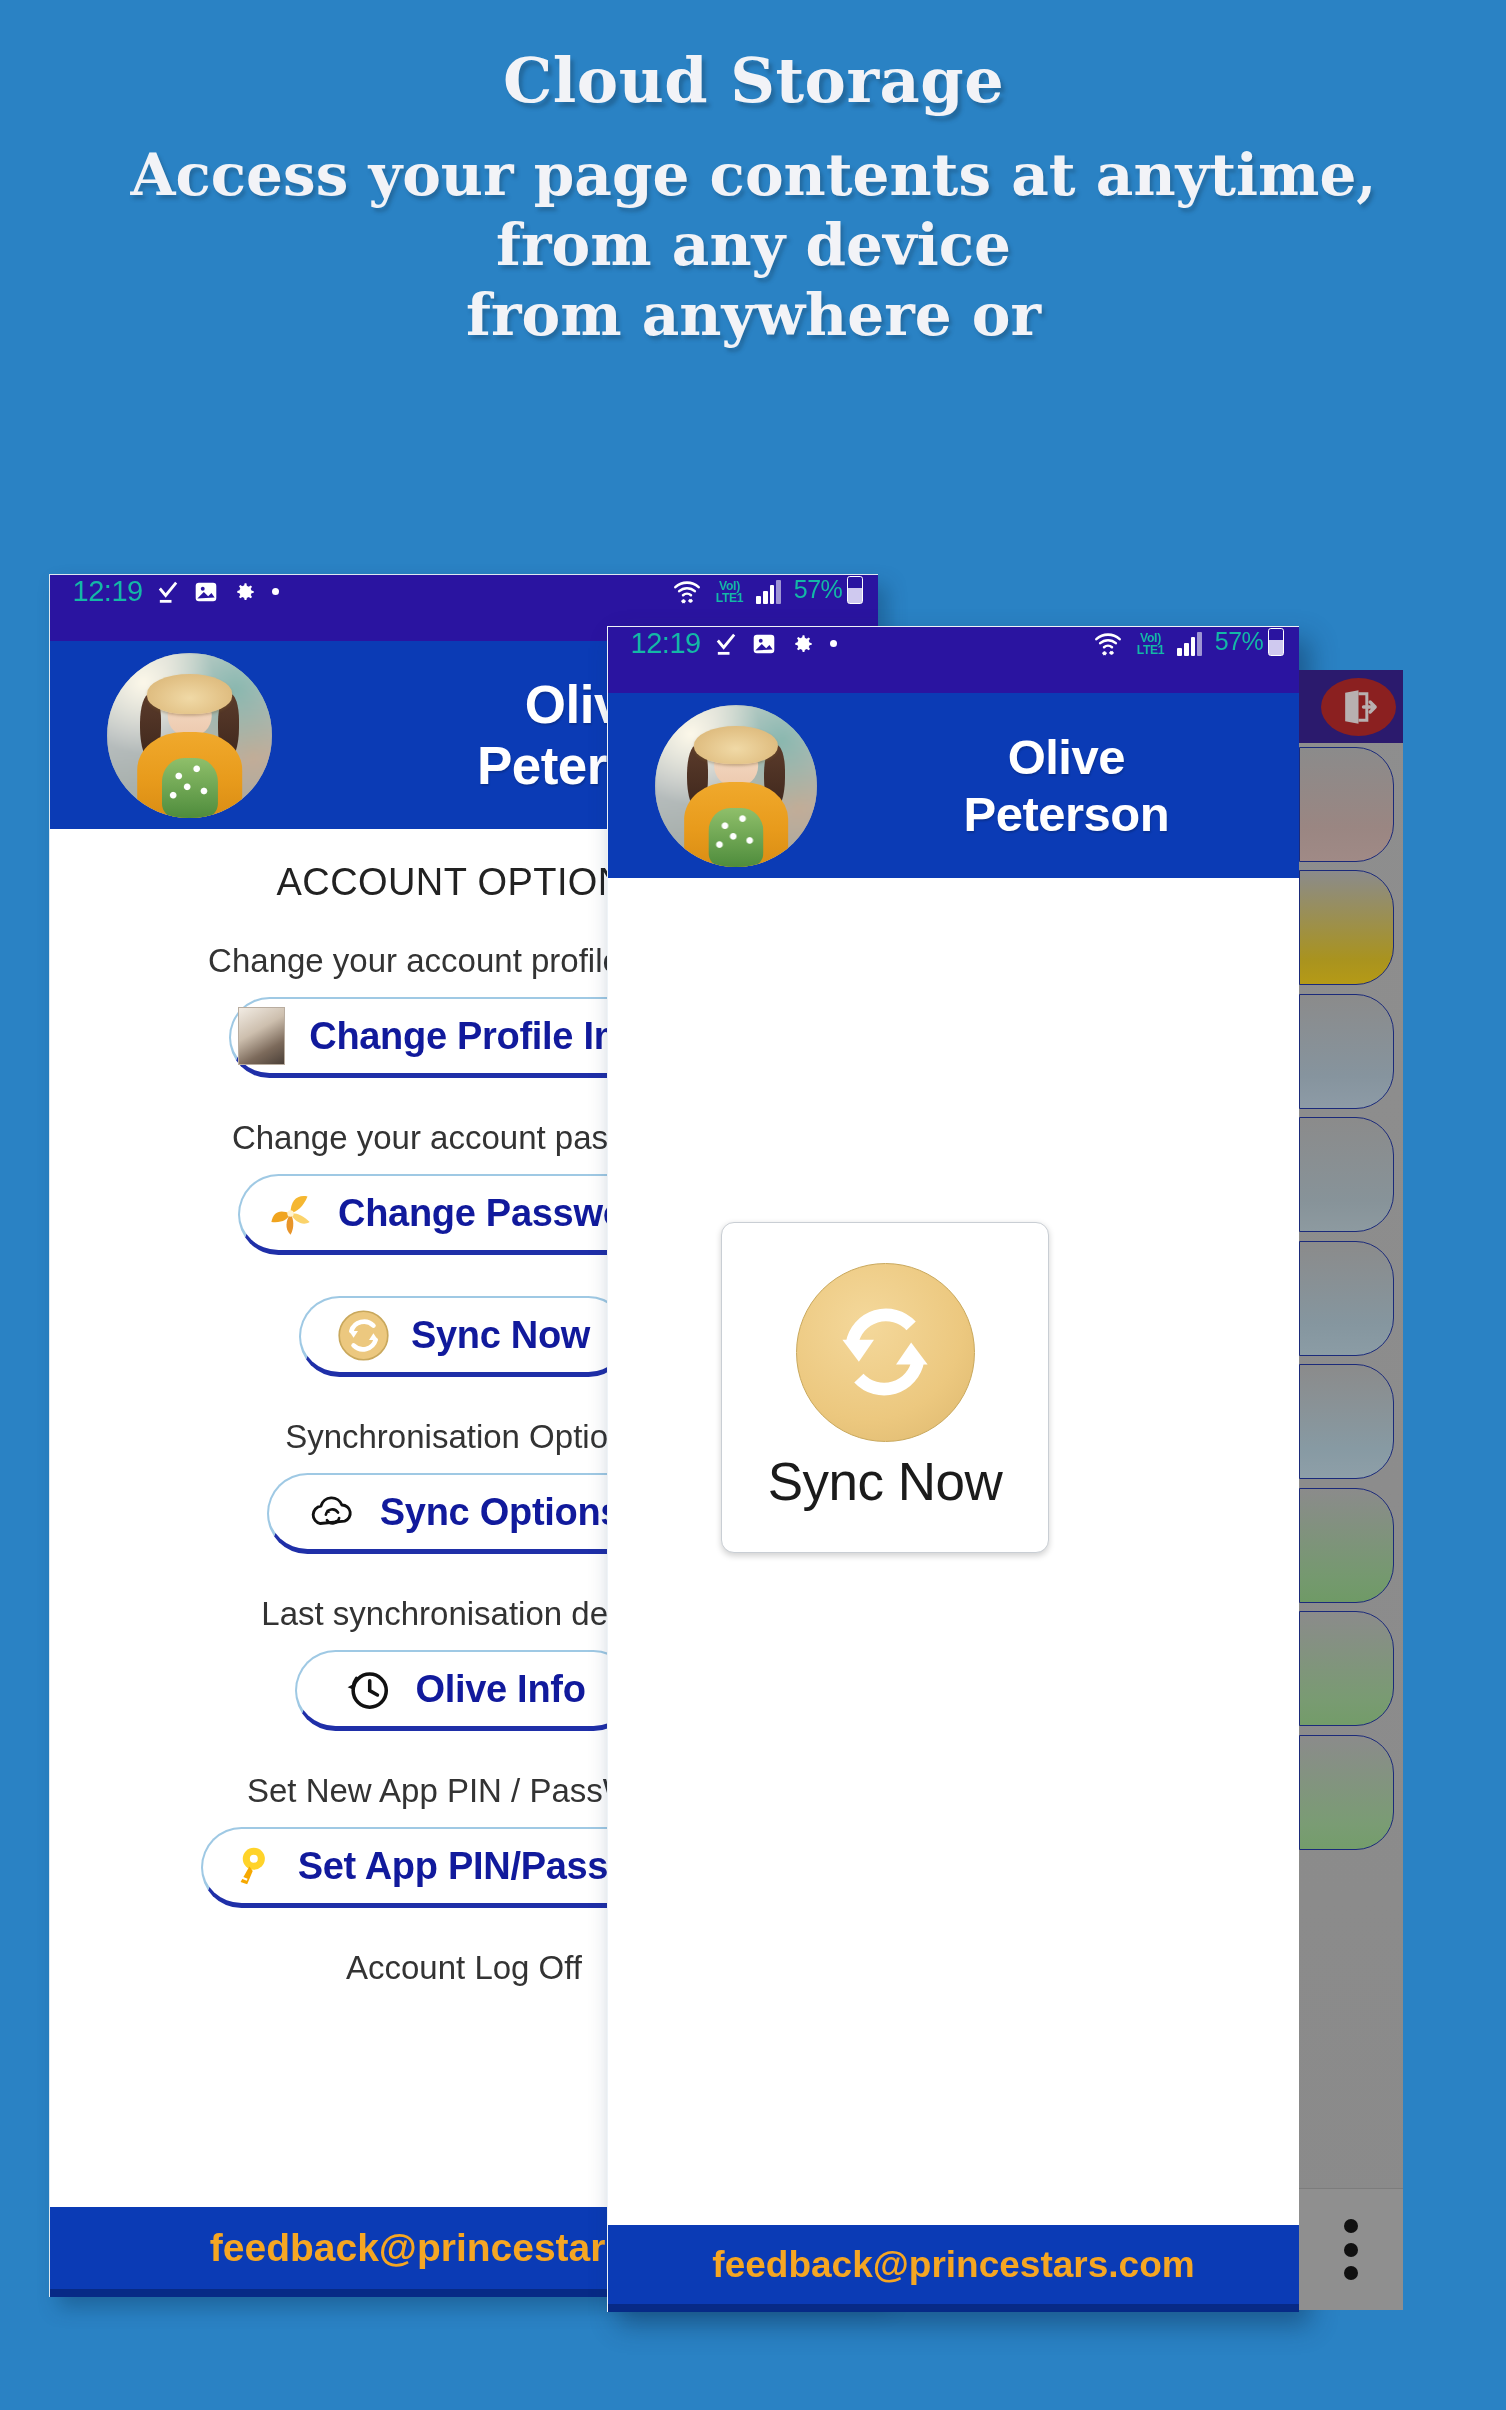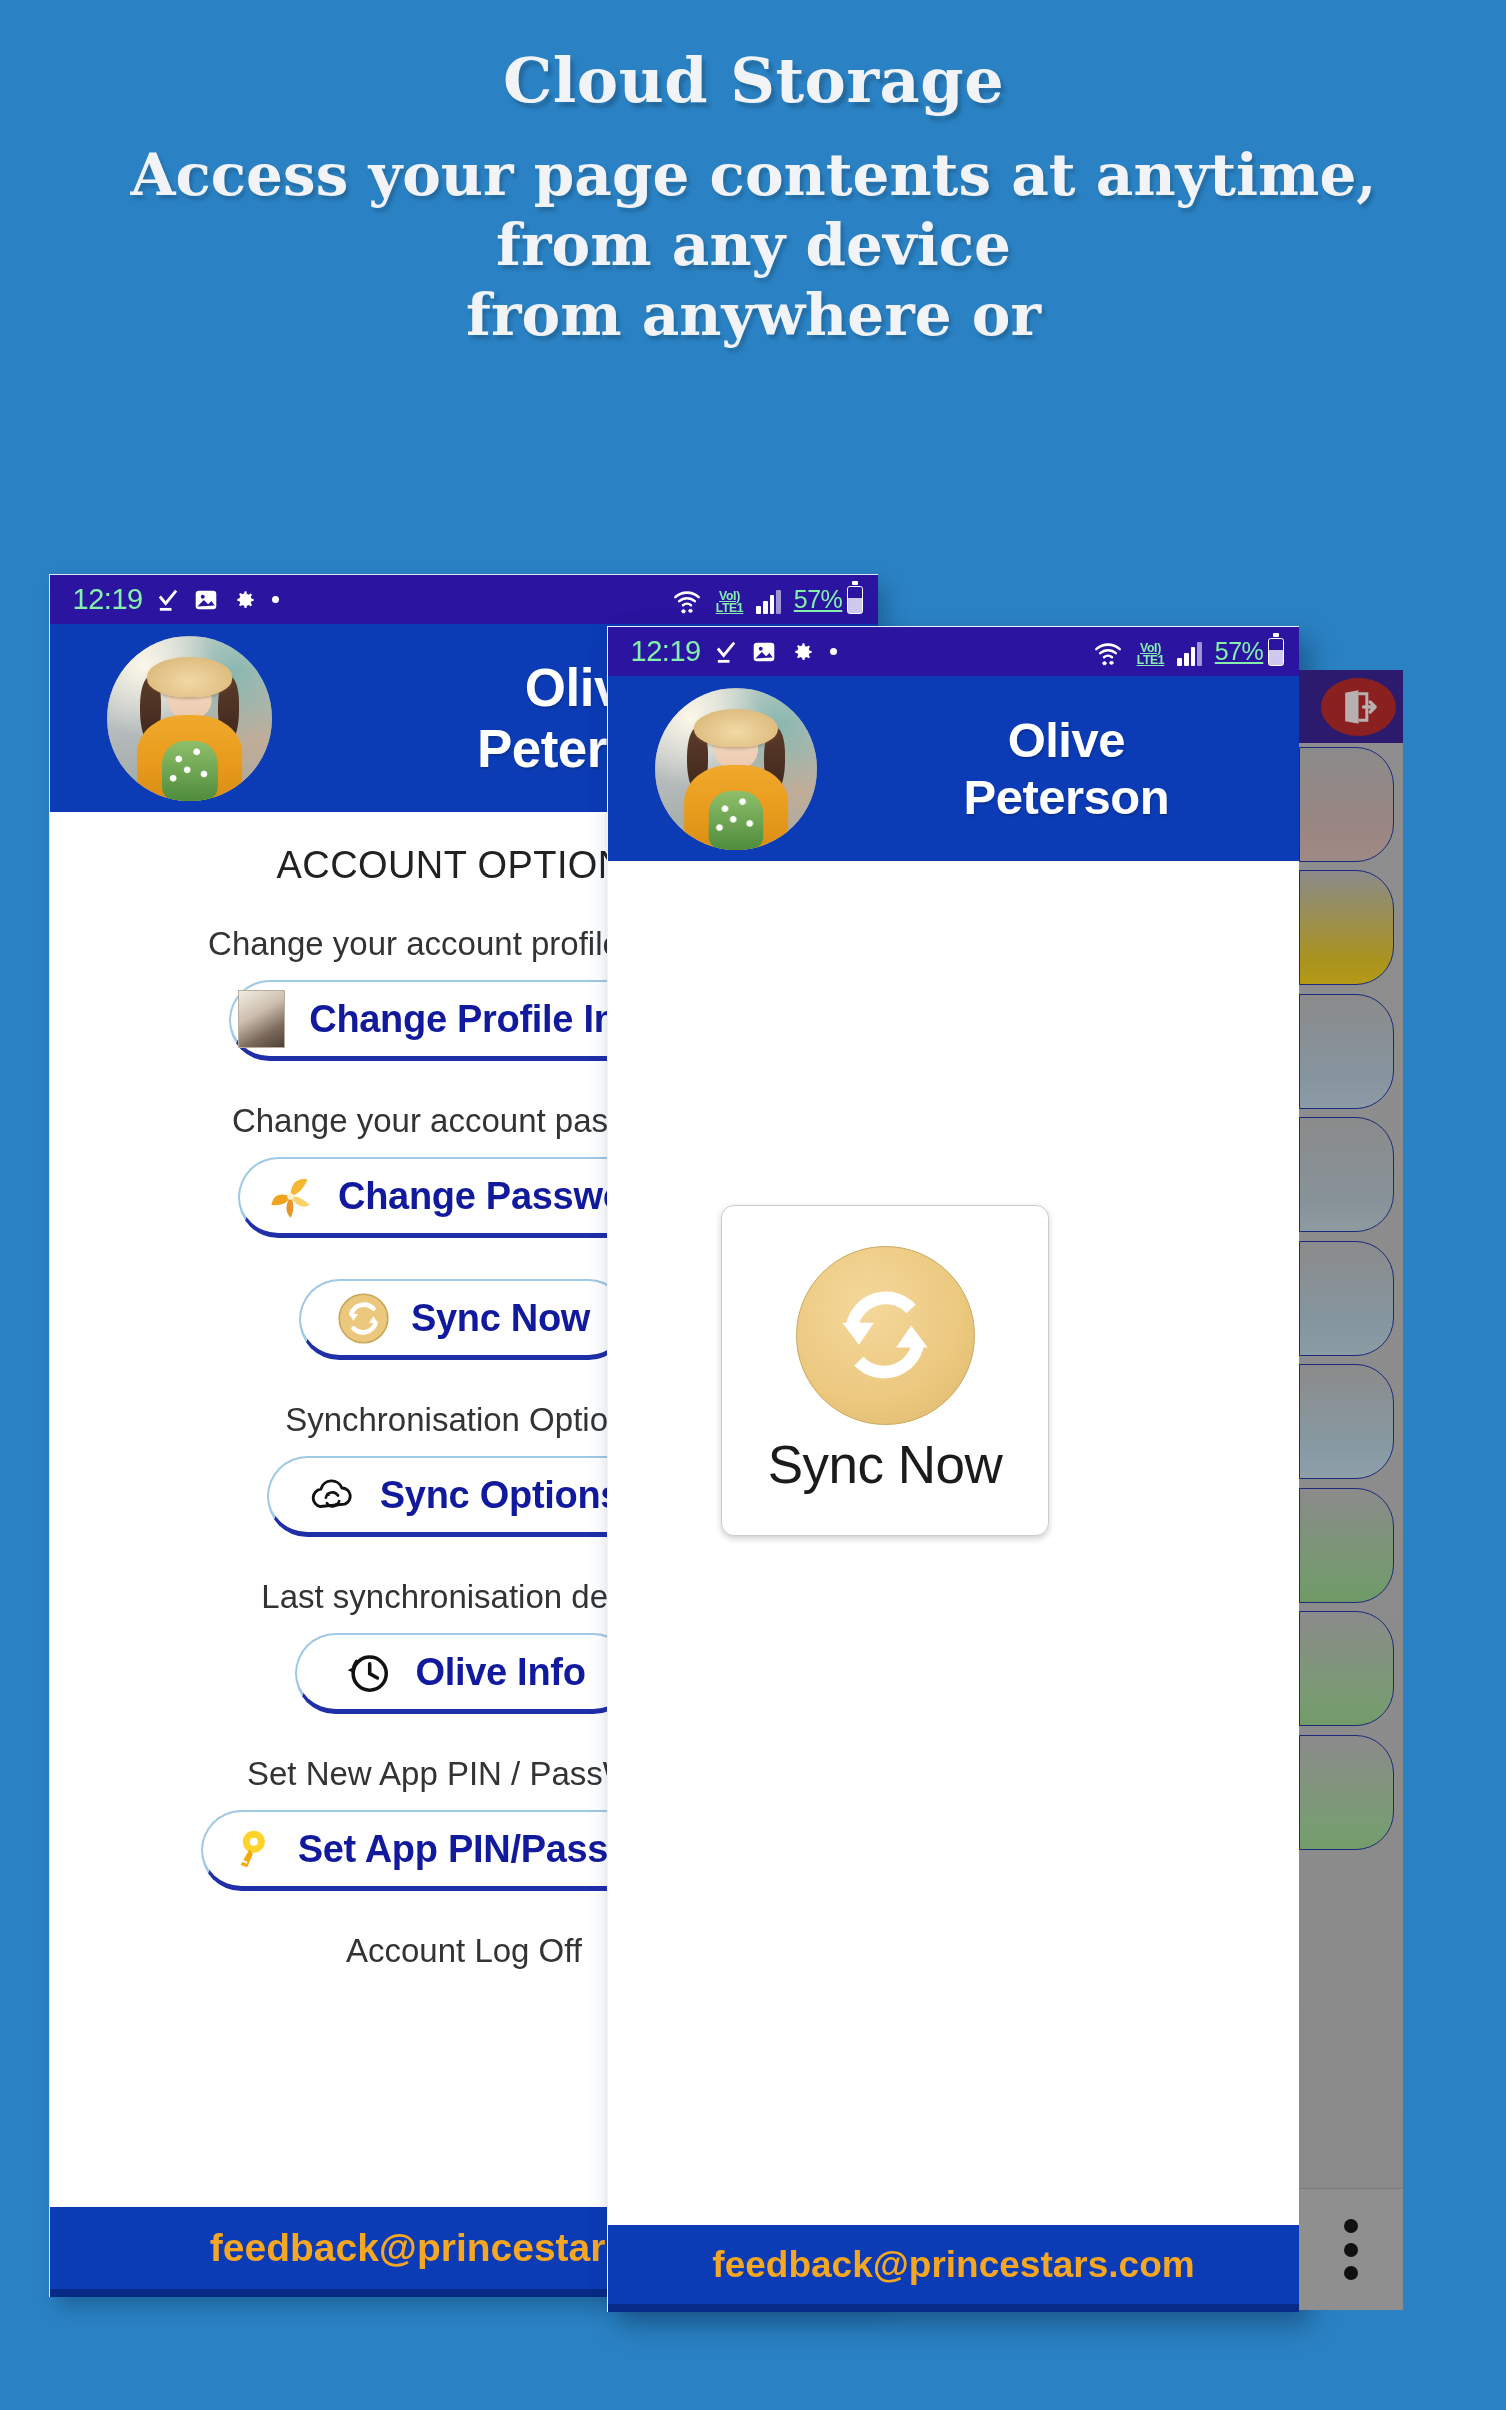--- a/index.html
+++ b/index.html
@@ -53,31 +53,31 @@
     left: 607px; top: 626px; width: 692px; height: 1686px;
     box-shadow: 11.3px 13px 24.5px rgba(10,45,80,0.45);
     border-top: 1.9px solid #eef3f7;
     border-left: 1.9px solid #eef3f7;
     z-index: 5;
   }
 
   
   .statusbar {
     background: #2a14a0;
-    color: #86efac;
-    height: 49px;
-    display: flex; align-items: center;
+    color: #14b8a6;
+    height: 66px;
+    display: flex; align-items: flex-start;
     padding: 0 15px 0 22.6px;
     flex: 0 0 auto;
     font-size: 28px;
     position: relative;
   }
   .sb-left { display: flex; align-items: center; gap: 11.3px; }
   .sb-time { font-size: 29px; letter-spacing: -0.5px; }
-  .sb-right { margin-left: auto; display: flex; align-items: flex-end; gap: 13px; text-decoration: underline; }
+  .sb-right { margin-left: auto; display: flex; align-items: flex-end; gap: 13px; }
   .sb-ico { display: inline-flex; align-items: center; }
   .sb-dot { width: 7.5px; height: 7.5px; border-radius: 50%; background: #fff; display: inline-block; margin-left: 3.8px; }
   .volte { font-size: 12.2px; line-height: 1; text-align: center; font-weight: 700; }
   .volte .v1 { display: block; letter-spacing: -0.3px; }
   .volte .v2 { display: block; letter-spacing: -0.3px; }
   .sb-batt { font-size: 25px; letter-spacing: -0.5px; display:flex; align-items:center; gap:4.7px;}
   .batt-shape {
     width: 16px; height: 28px; border: 1.9px solid #fff; border-radius: 2.8px;
     position: relative; display: inline-block;
     background: linear-gradient(to top, #cfc9ef 57%, transparent 57%);

